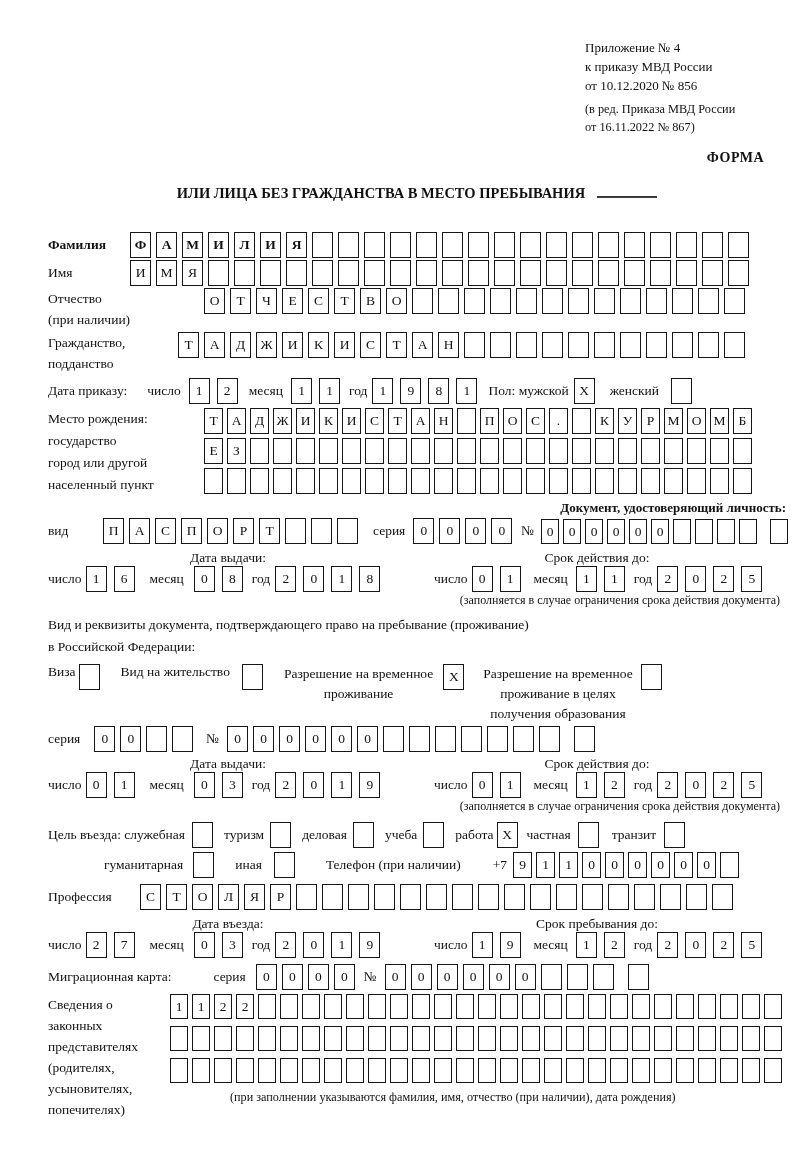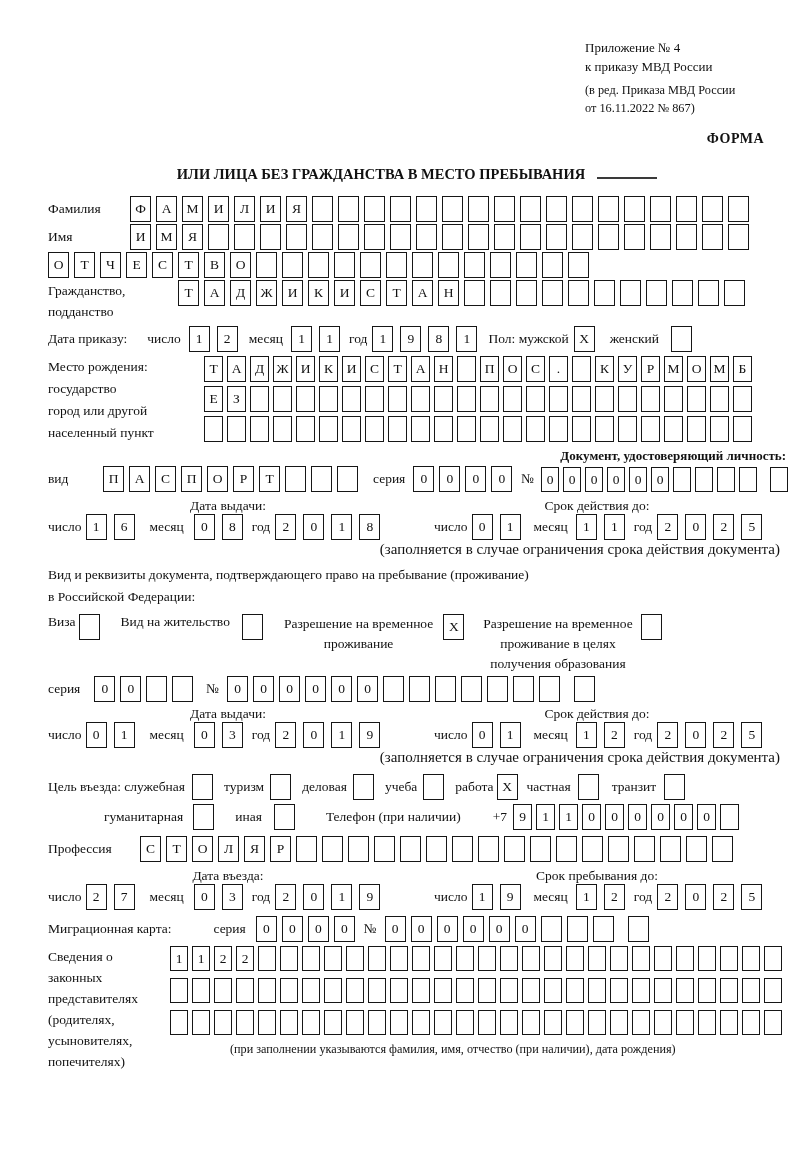--- a/index.html
+++ b/index.html
@@ -32,34 +32,35 @@
   .cells-sm .cell { width: 19px; margin-right: 4px; }
   .cells-xs .cell { width: 18px; height: 25px; margin-right: 4px; }
   .cells-date .cell { margin-right: 7px; }
   .gap-last .cell:last-child { margin-left: 9px; }
 
   .two-col { display: flex; }
   .dh-left { width: 360px; text-align: center; font-weight: normal; }
   .dh-right { flex: 1; text-align: center; }
   .dcol-left { width: 360px; display: flex; align-items: center; }
   .dcol-right { flex: 1; display: flex; align-items: center; padding-left: 26px; }
-  .note { font-size: 15px; text-align: right; padding-right: 6px; margin-top: 1px; }
+  .note { font-size: 12px; text-align: right; padding-right: 6px; margin-top: 1px; }
 
   .opt { text-align: center; line-height: 20px; }
-  .mt2 { margin-top: 2px; } .mt4 { margin-top: 4px; } .mt6 { margin-top: 6px; } .mt8 { margin-top: 8px; } .mt18 { margin-top: 11px; }
+  .mt2 { margin-top: 2px; } .mt4 { margin-top: 4px; } .mt6 { margin-top: 6px; } .mt8 { margin-top: 8px; } .mt18 { margin-top: 28px; font-weight: bold; }
   .legal-note { font-size: 12.2px; margin-top: 3px; padding-left: 60px; }
 </style>
 </head>
 <body>
 
 <div class="page">
 
   <div class="hdr-right">
     <div>Приложение № 4</div>
     <div>к приказу МВД России</div>
+    <div>от 10.12.2020 № 856</div>
     <div class="edition">
       <div>(в ред. Приказа МВД России</div>
       <div>от 16.11.2022 № 867)</div>
     </div>
   </div>
 
   <div class="forma">ФОРМА</div>
 
   <div class="title">
     <div><span>ИЛИ ЛИЦА БЕЗ ГРАЖДАНСТВА В МЕСТО ПРЕБЫВАНИЯ</span><span class="underline"></span></div>
@@ -120,20 +121,24 @@
         <span class="cell"></span>
         <span class="cell"></span>
         <span class="cell"></span>
         <span class="cell"></span>
         <span class="cell"></span>
         <span class="cell"></span>
       </span>
   </div>
 
   <div class="row top">
+    <span class="lbl lbl2" style="width:156px">
+      <div>Отчество</div>
+      <div>(при наличии)</div>
+    </span>
     <span class="cells">
         <span class="cell">О</span>
         <span class="cell">Т</span>
         <span class="cell">Ч</span>
         <span class="cell">Е</span>
         <span class="cell">С</span>
         <span class="cell">Т</span>
         <span class="cell">В</span>
         <span class="cell">О</span>
         <span class="cell"></span>

